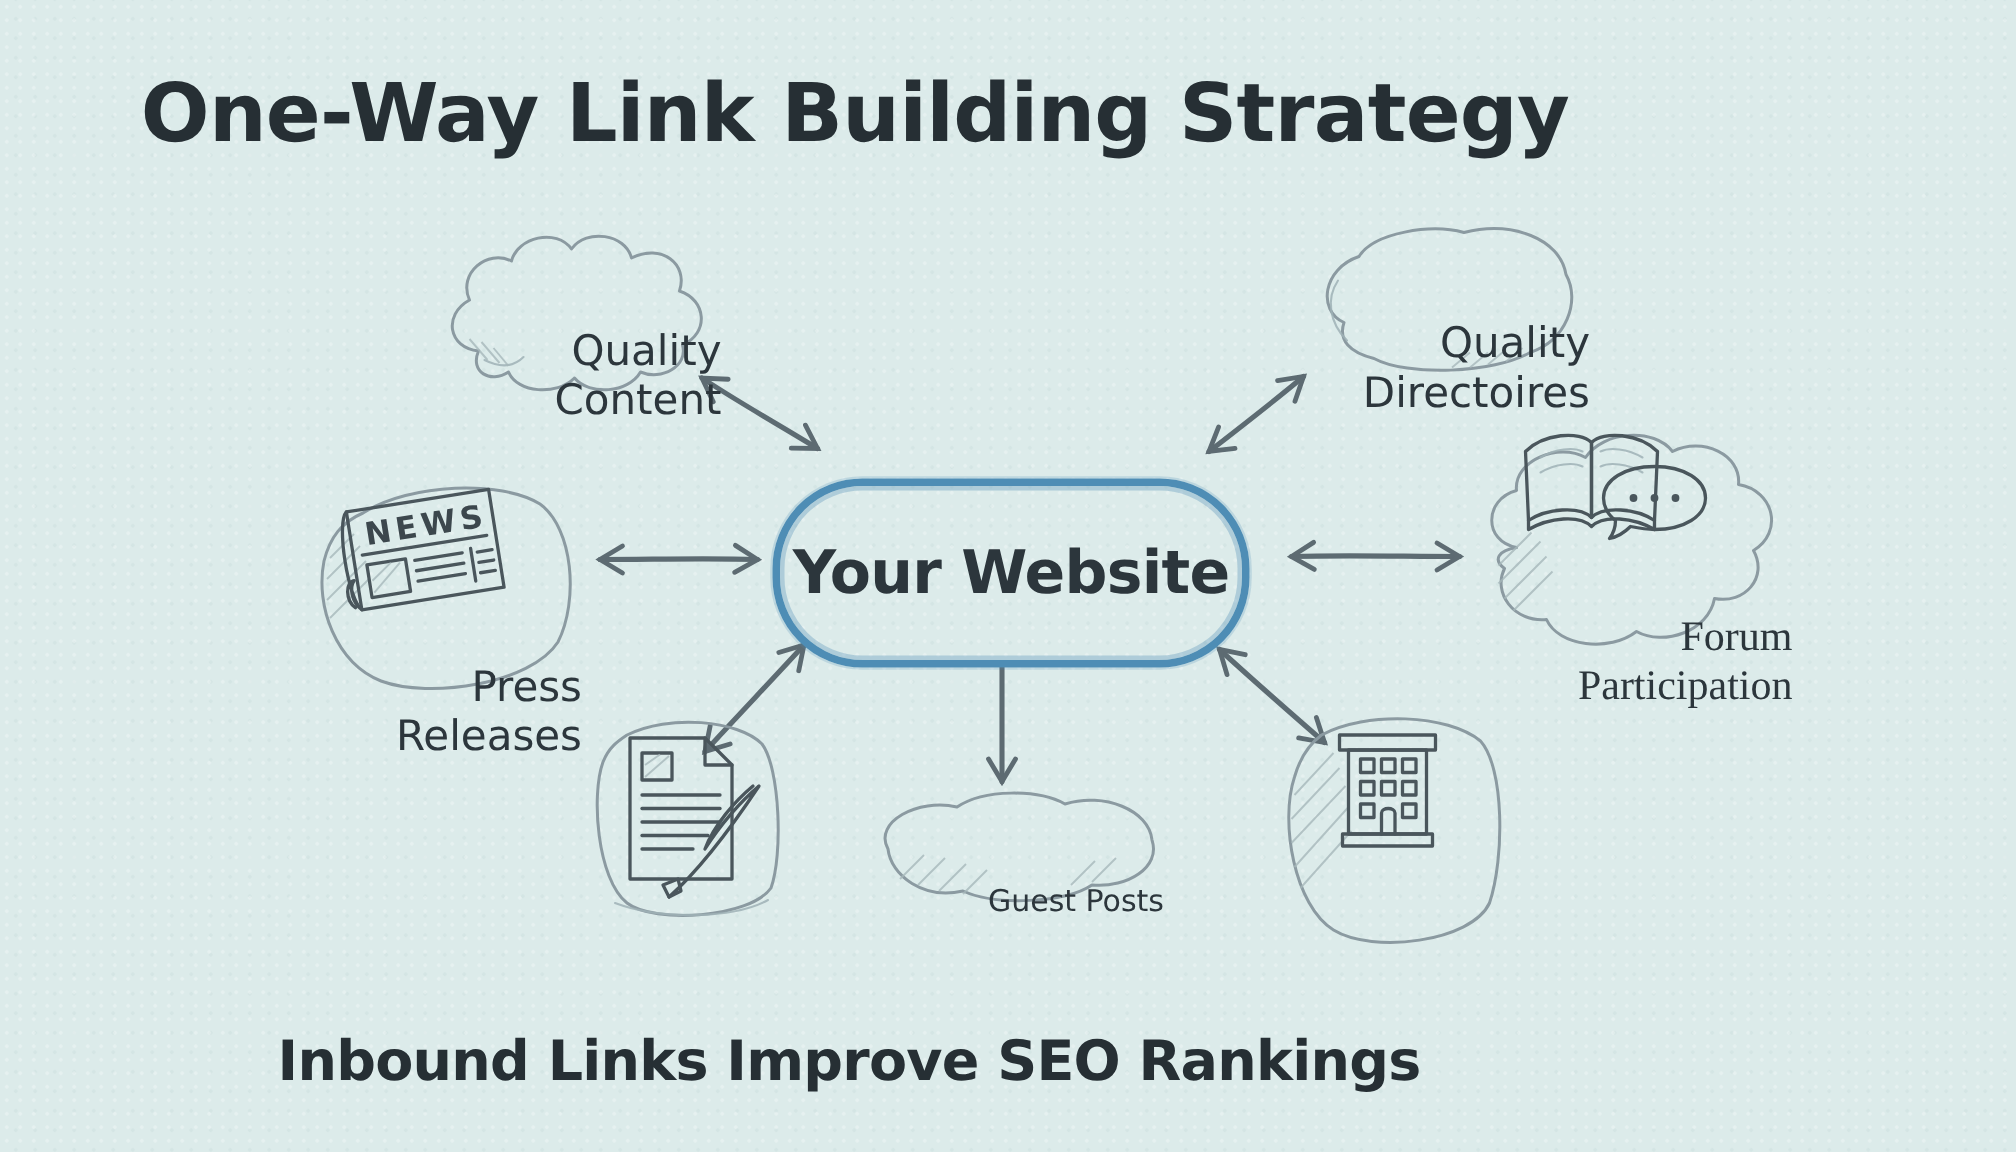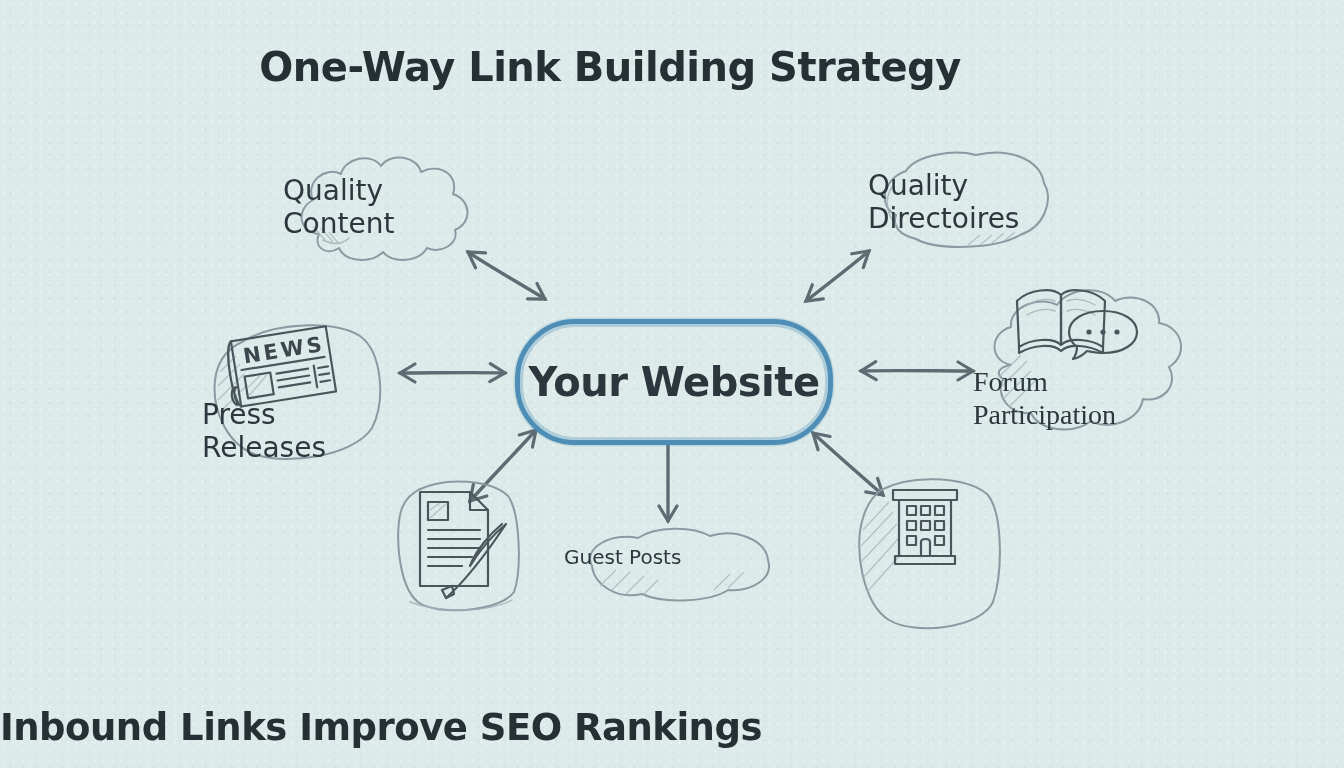--- a/index.html
+++ b/index.html
@@ -9,32 +9,32 @@
     background-color:#dcebea;
     background-image:
       radial-gradient(rgba(255,255,255,.28) 1px, transparent 1.4px),
       radial-gradient(rgba(140,175,175,.10) 1px, transparent 1.4px);
     background-size:9px 9px, 13px 13px;
     background-position:0 0, 4px 6px;
     color:#2c363c;
   }
   .title{
     position:absolute;left:0;top:44px;width:1140px;text-align:center;
-    font-size:40px;font-weight:bold;letter-spacing:-0.5px;color:#262f34;padding-left:40px;
+    font-size:54px;font-weight:bold;letter-spacing:-0.5px;color:#262f34;
   }
   .caption{
-    position:absolute;left:0;top:686px;width:1132px;
-    font-size:37px;font-weight:bold;letter-spacing:-0.5px;color:#262f34;margin-top:20px;
+    position:absolute;left:0;top:686px;width:1132px;text-align:center;
+    font-size:37px;font-weight:bold;letter-spacing:-0.5px;color:#262f34;
   }
   .edges{position:absolute;left:0;top:0;width:1344px;height:768px;pointer-events:none;}
   .node{position:absolute;}
   .node .shape{position:absolute;left:0;top:0;width:100%;height:100%;}
   .node .label{
-    position:absolute;width:100%;text-align:left;white-space:pre-line;
-    font-size:28px;line-height:1.18;font-weight:500;color:#2c363c;
+    position:absolute;width:100%;text-align:right;white-space:pre-line;
+    font-size:28px;line-height:1.18;font-weight:500;color:#2c363c;margin-top:43px;
   }
   .website-box{
     position:absolute;left:515px;top:306px;width:318px;height:126px;
     box-sizing:border-box;border:5px solid #4e8db5;border-radius:60px;
     box-shadow:inset 0 0 0 3px rgba(78,141,181,.32), 0 0 0 1.5px rgba(78,141,181,.22);
     display:flex;align-items:center;justify-content:center;margin-top:13px;
   }
   .website-box .label{
     position:static;font-size:40px;font-weight:bold;letter-spacing:-0.5px;white-space:nowrap;
   }

